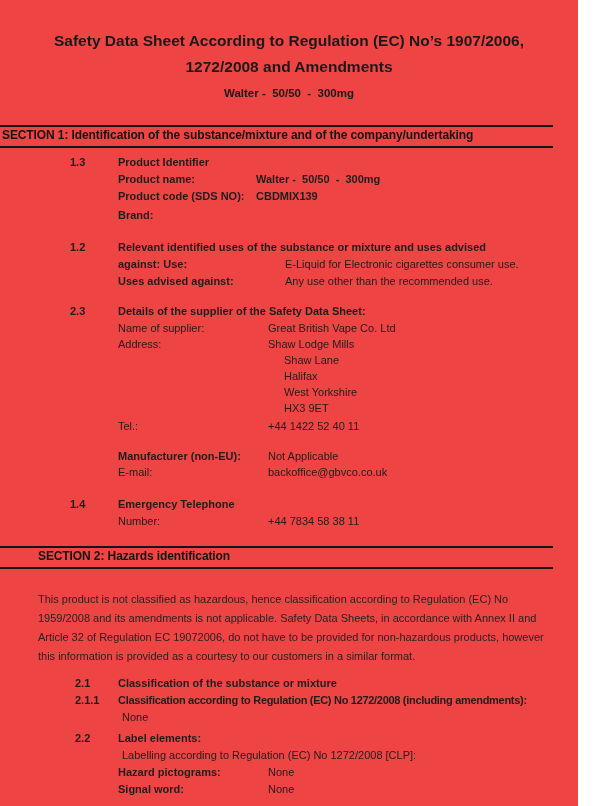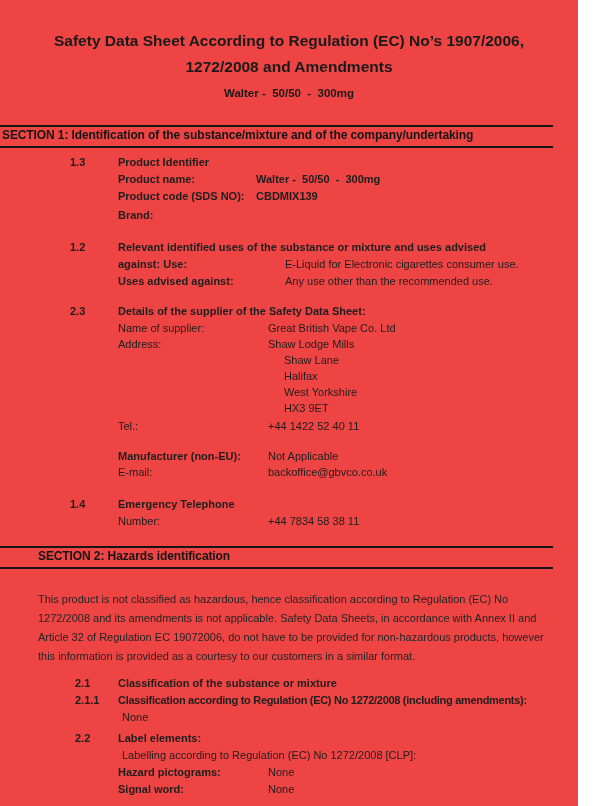--- a/index.html
+++ b/index.html
@@ -166,21 +166,21 @@
   </div>
   <div class="row">
     <span class="lbl">Number:</span>
     <span class="val-c">+44 7834 58 38 11</span>
   </div>
 
   <div class="sec-header second">SECTION 2: Hazards identification</div>
 
   <div class="intro">
     <div>This product is not classified as hazardous, hence classification according to Regulation (EC) No</div>
-    <div>1272/2008 and its amendments is not applicable. Safety Data Sheets, in accordance with Annex II and</div>
+    <div>1959/2008 and its amendments is not applicable. Safety Data Sheets, in accordance with Annex II and</div>
     <div>Article 32 of Regulation EC 19072006, do not have to be provided for non-hazardous products, however</div>
     <div>this information is provided as a courtesy to our customers in a similar format.</div>
   </div>
 
   <div class="row mt10">
     <span class="num num2">2.1</span>
     <span class="lbl b">Classification of the substance or mixture</span>
   </div>
   <div class="row">
     <span class="num num2">2.1.1</span>

